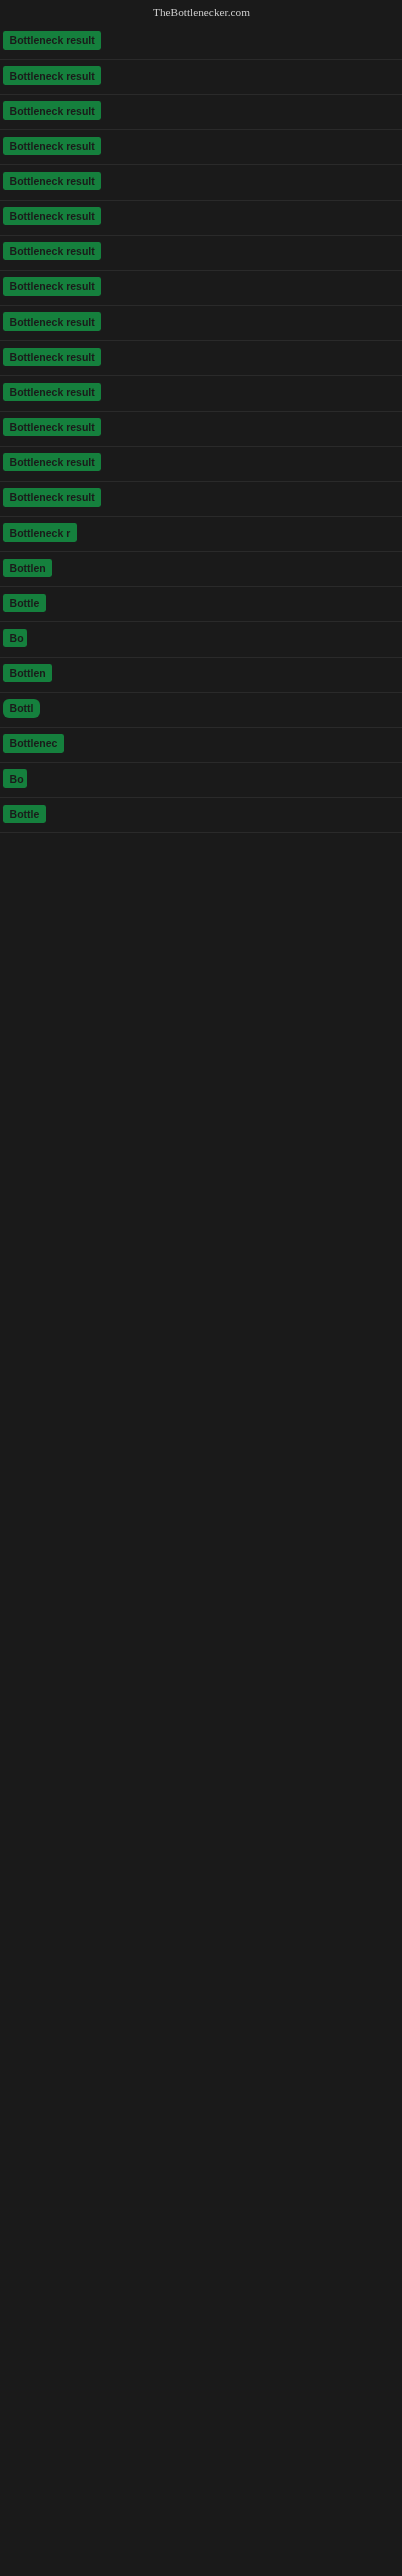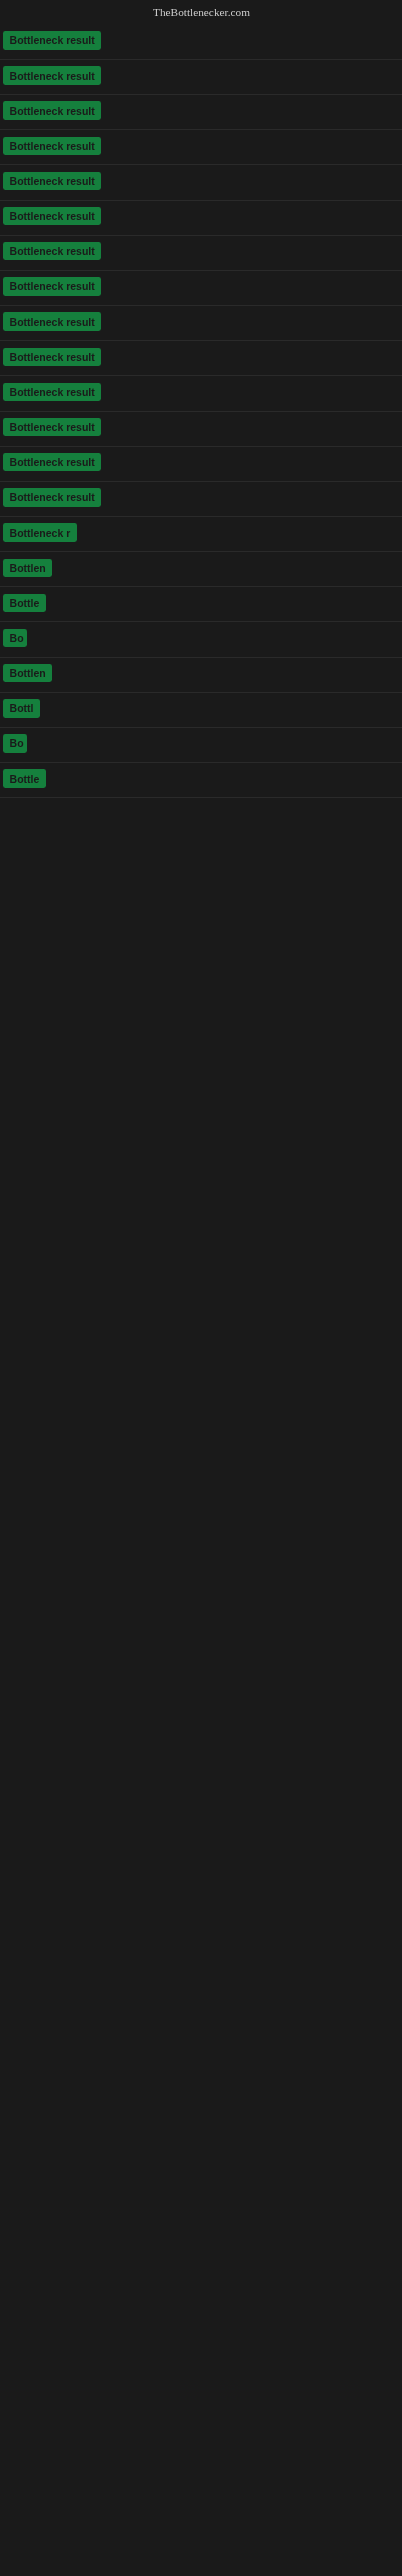--- a/index.html
+++ b/index.html
@@ -62,17 +62,18 @@
     <div class="row"><span class="bottleneck-badge" style="max-width: 129px;">Bottleneck result</span></div>
     <div class="row"><span class="bottleneck-badge" style="max-width: 129px;">Bottleneck result</span></div>
     <div class="row"><span class="bottleneck-badge" style="max-width: 129px;">Bottleneck result</span></div>
     <div class="row"><span class="bottleneck-badge" style="max-width: 129px;">Bottleneck result</span></div>
     <div class="row"><span class="bottleneck-badge" style="max-width: 125px;">Bottleneck result</span></div>
     <div class="row"><span class="bottleneck-badge" style="max-width: 81px;">Bottleneck r</span></div>
     <div class="row"><span class="bottleneck-badge" style="max-width: 64px;">Bottlen</span></div>
     <div class="row"><span class="bottleneck-badge" style="max-width: 50px;">Bottle</span></div>
     <div class="row"><span class="bottleneck-badge" style="max-width: 24px;">Bo</span></div>
     <div class="row"><span class="bottleneck-badge" style="max-width: 56px;">Bottlen</span></div>
-    <div class="row"><span class="bottleneck-badge" style="max-width: 44px;">Bottl</span></div>
+    <div class="row"><span class="bottleneck-badge" style="max-width: 44px; border-radius: 6px;">Bottl</span></div>
+    <div class="row"><span class="bottleneck-badge" style="max-width: 68px;">Bottlenec</span></div>
     <div class="row"><span class="bottleneck-badge" style="max-width: 24px;">Bo</span></div>
     <div class="row"><span class="bottleneck-badge" style="max-width: 50px;">Bottle</span></div>
   </div>
 
 
 </body></html>

